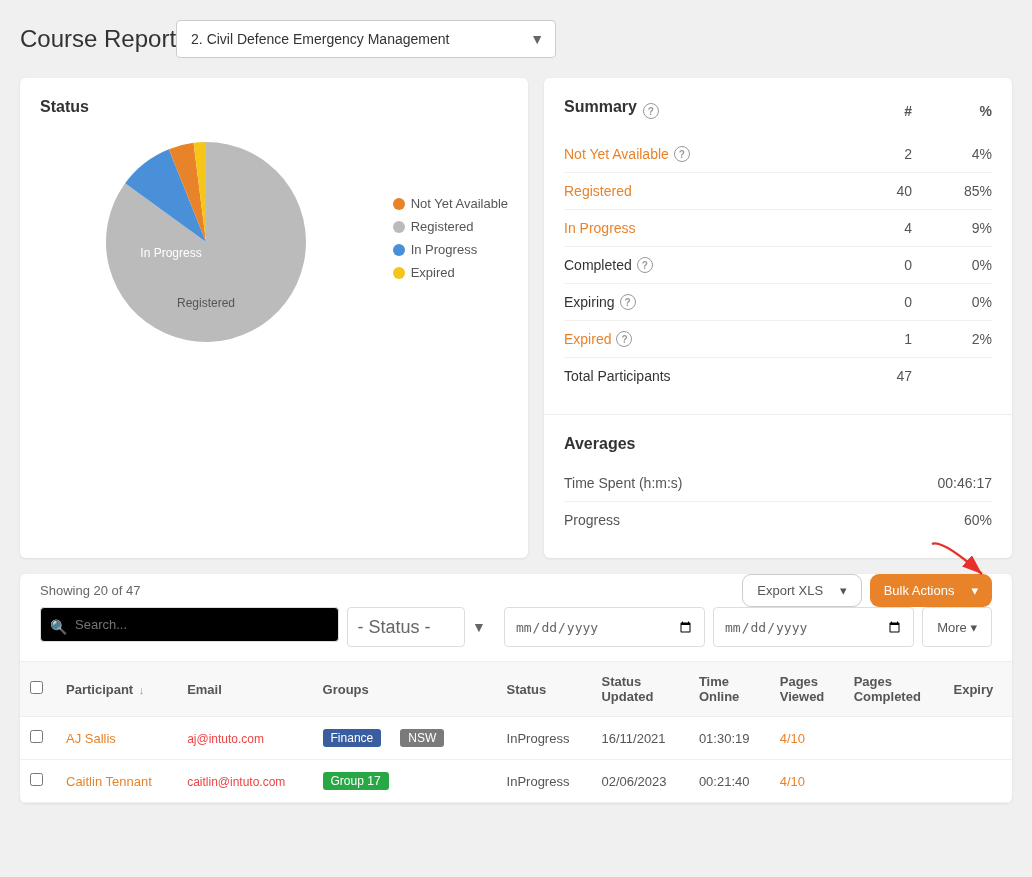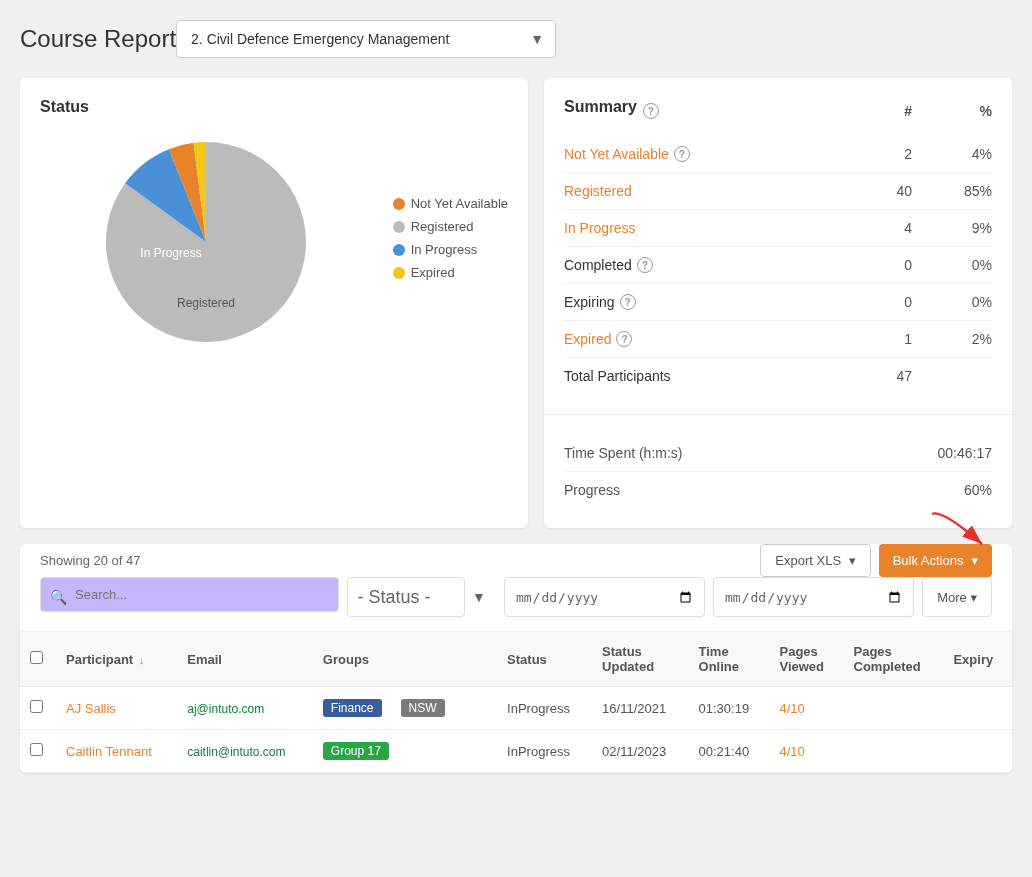--- a/index.html
+++ b/index.html
@@ -73,40 +73,40 @@
     .averages-label { flex: 1; font-size: 14px; color: #555; }
     .averages-value { font-size: 14px; color: #555; }
 
     .bottom-section { background: #fff; border-radius: 6px; box-shadow: 0 1px 3px rgba(0,0,0,0.08); }
 
     .table-toolbar { display: flex; justify-content: space-between; align-items: center; padding: 0 20px; }
     .showing-text { font-size: 13px; color: #666; }
     .toolbar-buttons { display: flex; gap: 8px; position: relative; }
 
     .btn {
-      border: none; border-radius: 4px; cursor: pointer; font-size: 13px;
-      padding: 8px 14px; display: flex; align-items: center; gap: 8px;
+      border: none; border-radius: 9px; cursor: pointer; font-size: 13px;
+      padding: 8px 14px; display: flex; align-items: center; gap: 17px;
     }
     .btn-export { background: #fff; border: 1px solid #ccc; color: #555; }
     .btn-bulk { background: #e8832a; color: #fff; font-weight: 500; }
 
     .arrow-annotation {
       position: absolute;
       right: -10px;
       top: -40px;
       pointer-events: none;
     }
 
     .filters-row { display: flex; gap: 8px; padding: 0 20px 14px; }
     .search-wrapper { position: relative; flex: 2; }
     .search-icon { position: absolute; left: 10px; top: 50%; transform: translateY(-50%); color: #aaa; }
     .search-input {
       width: 100%; padding: 9px 9px 9px 34px;
       border: 1px solid #ddd; border-radius: 4px; font-size: 13px; color: #666;
-      background: #c4b5fd;
+      background: #000000;
     }
     .filter-select {
       flex: 1; padding: 9px 32px 9px 10px; border: 1px solid #ddd;
       border-radius: 4px; font-size: 18px; color: #666; background: #fff;
       appearance: none; cursor: pointer; position: relative;
     }
     .select-wrapper { position: relative; flex: 1; }
     .select-wrapper .select-arrow { right: 10px; }
 
     .date-input {
@@ -121,21 +121,21 @@
       font-size: 13px; font-weight: 600; color: #555;
       border-top: 1px solid #eee; border-bottom: 1px solid #eee;
     }
     .data-table td { padding: 12px 10px; border-bottom: 1px solid #f0f0f0; font-size: 13px; color: #555; }
 
     .checkbox-col { width: 36px; }
     input[type="checkbox"] { cursor: pointer; }
 
     .participant-link { color: #e8832a; text-decoration: none; }
 
-    .email-link { color: #15803d; text-decoration: none; font-size: 12px; }
+    .email-link { color: #ef4444; text-decoration: none; font-size: 12px; }
 
     .tag {
       display: inline-block; padding: 2px 8px; border-radius: 3px;
       font-size: 12px; font-weight: 500; color: #fff; margin-right: 19px;
     }
 
     .pages-link { color: #e8832a; text-decoration: none; }
 
     .sort-icon { font-size: 11px; color: #999; margin-left: 2px; }
 
@@ -264,20 +264,21 @@
     <div class="summary-row-label" style="color:#333;">
       Total Participants 
     </div>
     <div class="summary-row-num">47</div>
     <span class="summary-row-pct"></span>
   </div>
           </div>
       </div>
 
       <div class="averages-inner">
+        <div class="averages-panel-title">Averages</div>
         <div id="averages-rows-container">
             <div class="averages-row">
     <div class="averages-label">Time Spent (h:m:s)</div>
     <div class="averages-value">00:46:17</div>
   </div>
             <div class="averages-row">
     <div class="averages-label">Progress</div>
     <div class="averages-value">60%</div>
   </div>
           </div>
@@ -375,21 +376,21 @@
       <input type="checkbox" style="">
     </td>
     <td>
       <a href="#" class="participant-link">Caitlin Tennant</a>
     </td>
     <td>
       <a href="#" class="email-link">caitlin@intuto.com</a>
     </td>
     <td><span class="tag" style="background:#28a745;">Group 17</span></td>
     <td>InProgress</td>
-    <td>02/11/2023</td>
+    <td>02/06/2023</td>
     <td>00:21:40</td>
     <td>
       <a href="#" class="pages-link">4/10</a>
     </td>
     <td></td>
     <td></td>
   </tr>
         </tbody>
     </table>
   </div>

